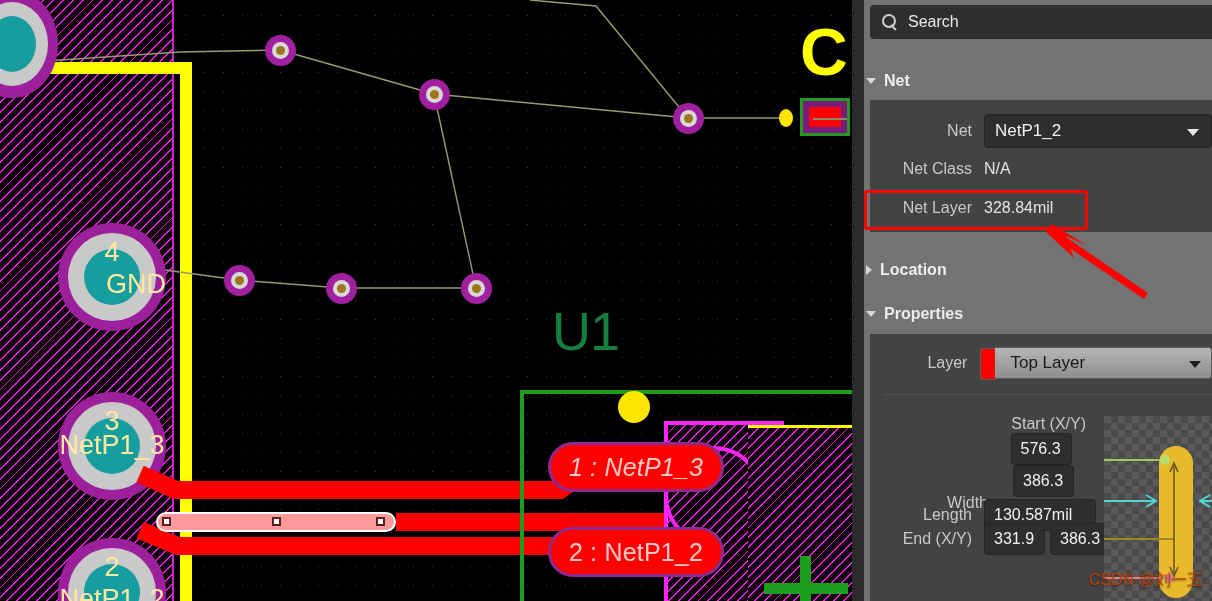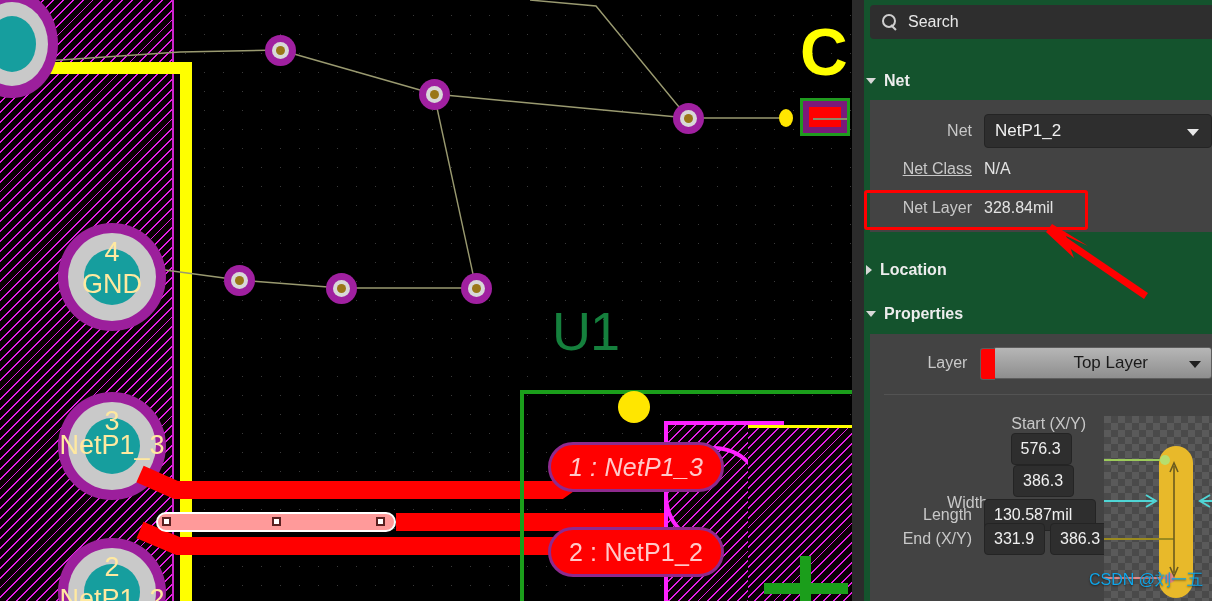--- a/index.html
+++ b/index.html
@@ -150,21 +150,21 @@
   
   #gutter {
     position: absolute; left: 852px; top: 0; width: 12px; height: 601px;
     background: #2b2b2b;
   }
 
   
   #panel {
     position: absolute; left: 864px; top: 0;
     width: 348px; height: 601px;
-    background: #14532d;
+    background: #737373;
     color: #d6d6d6;
     font-size: 15px;
   }
   .search-wrap {
     position: absolute; left: 6px; top: 5px;
     width: 348px; height: 34px;
     background: #2e2e2e; border-radius: 4px;
     display: flex; align-items: center;
   }
   .search-icon {
@@ -273,21 +273,21 @@
     overflow: hidden;
   }
   .pv-pill {
     position: absolute; left: 55px; top: 30px;
     width: 34px; height: 152px;
     background: #e8b92a; border-radius: 17px;
   }
 
   .watermark {
     position: absolute; left: 1089px; top: 570px;
-    color: #0ea5e9; font-size: 16px;
+    color: #c2410c; font-size: 16px;
     font-family: "Liberation Sans", sans-serif;
     text-shadow: 0 1px 2px rgba(0,0,0,.55);
     white-space: nowrap;
   }
 
   .arrow-svg { position: absolute; left: 1040px; top: 222px; }
 </style>
 </head>
 <body>
 
@@ -342,21 +342,21 @@
 
     <div class="pad" style="left:-34px; top:-10px; width:92px; height:108px; border-radius:46px/54px;">
       <div class="pad-ring" style="left:10px; top:12px; width:72px; height:84px; border-radius:36px/42px;"></div>
       <div class="pad-hole" style="left:22px; top:26px; width:48px; height:56px; border-radius:24px/28px;"></div>
     </div>
 
     <div class="pad" style="left:58px; top:223px; width:108px; height:108px;">
       <div class="pad-ring" style="left:10px; top:10px; width:88px; height:88px;"></div>
       <div class="pad-hole" style="left:26px; top:26px; width:56px; height:56px;"></div>
       <div class="pad-text" style="top:16px;">4</div>
-      <div class="pad-text" style="top:48px;">GND</div>
+      <div class="pad-text" style="top:48px;text-align:right;">GND</div>
     </div>
 
     <div class="pad" style="left:58px; top:392px; width:108px; height:108px;">
       <div class="pad-ring" style="left:10px; top:10px; width:88px; height:88px;"></div>
       <div class="pad-hole" style="left:26px; top:26px; width:56px; height:56px;"></div>
       <div class="pad-text" style="top:16px;">3</div>
       <div class="pad-text" style="top:40px;">NetP1_3</div>
     </div>
 
     <div class="pad" style="left:58px; top:538px; width:108px; height:108px;">
@@ -417,21 +417,21 @@
     </div>
     <div class="sect-body" style="top:100px; height:132px;">
       <div class="row" style="left:0; top:14px; width:342px;">
         <span class="lbl" style="width:114px;">Net</span>
         <span class="combo" style="width:228px;">
           <span>NetP1_2</span>
           <span class="caret"></span>
         </span>
       </div>
       <div class="row" style="left:0; top:60px; width:342px;">
-        <span class="lbl" style="width:114px;text-decoration:underline;">Net Class</span>
+        <span class="lbl" style="width:114px;">Net Class</span>
         <span class="val-static">N/A</span>
       </div>
       <div class="row" style="left:0; top:99px; width:342px;">
         <span class="lbl" style="width:114px;">Net Layer</span>
         <span class="val-static">328.84mil</span>
       </div>
     </div>
 
     <div class="sect-head" style="left:2px; top:261px;">
       <span class="tri tri-right"></span>
@@ -439,21 +439,21 @@
     </div>
 
     <div class="sect-head" style="left:2px; top:305px;">
       <span class="tri tri-down"></span>
       <span>Properties</span>
     </div>
     <div class="sect-body" style="top:334px; height:267px;">
 
       <div class="row" style="left:0; top:13px; width:342px;">
         <span class="lbl" style="width:114px;">Layer</span>
-        <span class="layer-combo" style="width:228px; margin-left:14px;justify-content:center;">
+        <span class="layer-combo" style="width:228px; margin-left:14px;">
           <span class="layer-swatch"></span>
           <span>Top Layer</span>
           <span class="layer-caret"></span>
         </span>
       </div>
       <div class="divider" style="left:14px; top:60px; width:328px;"></div>
 
       <div class="row" style="left:0; top:81px; width:342px;flex-direction:column;">
         <span class="lbl" style="width:114px;">Start (X/Y)</span>
         <span class="field" style="width:61px;">576.3</span>

